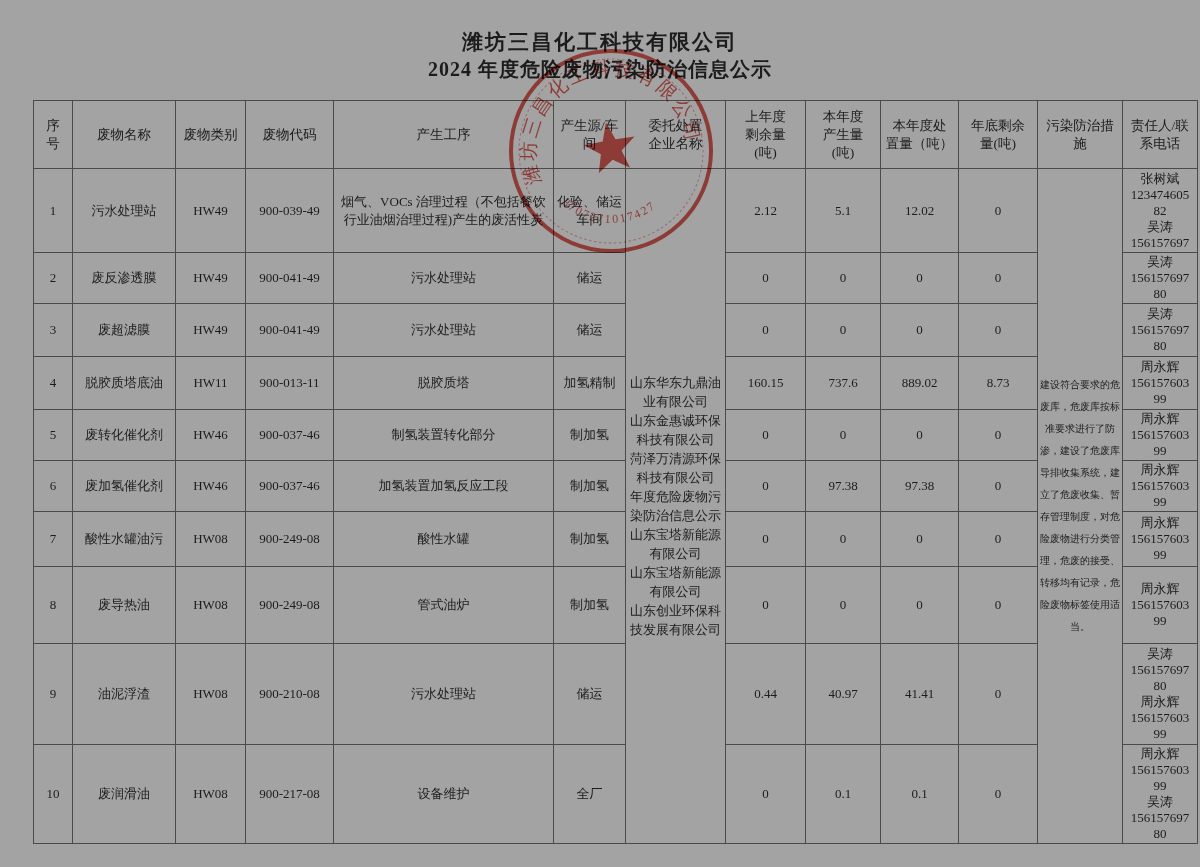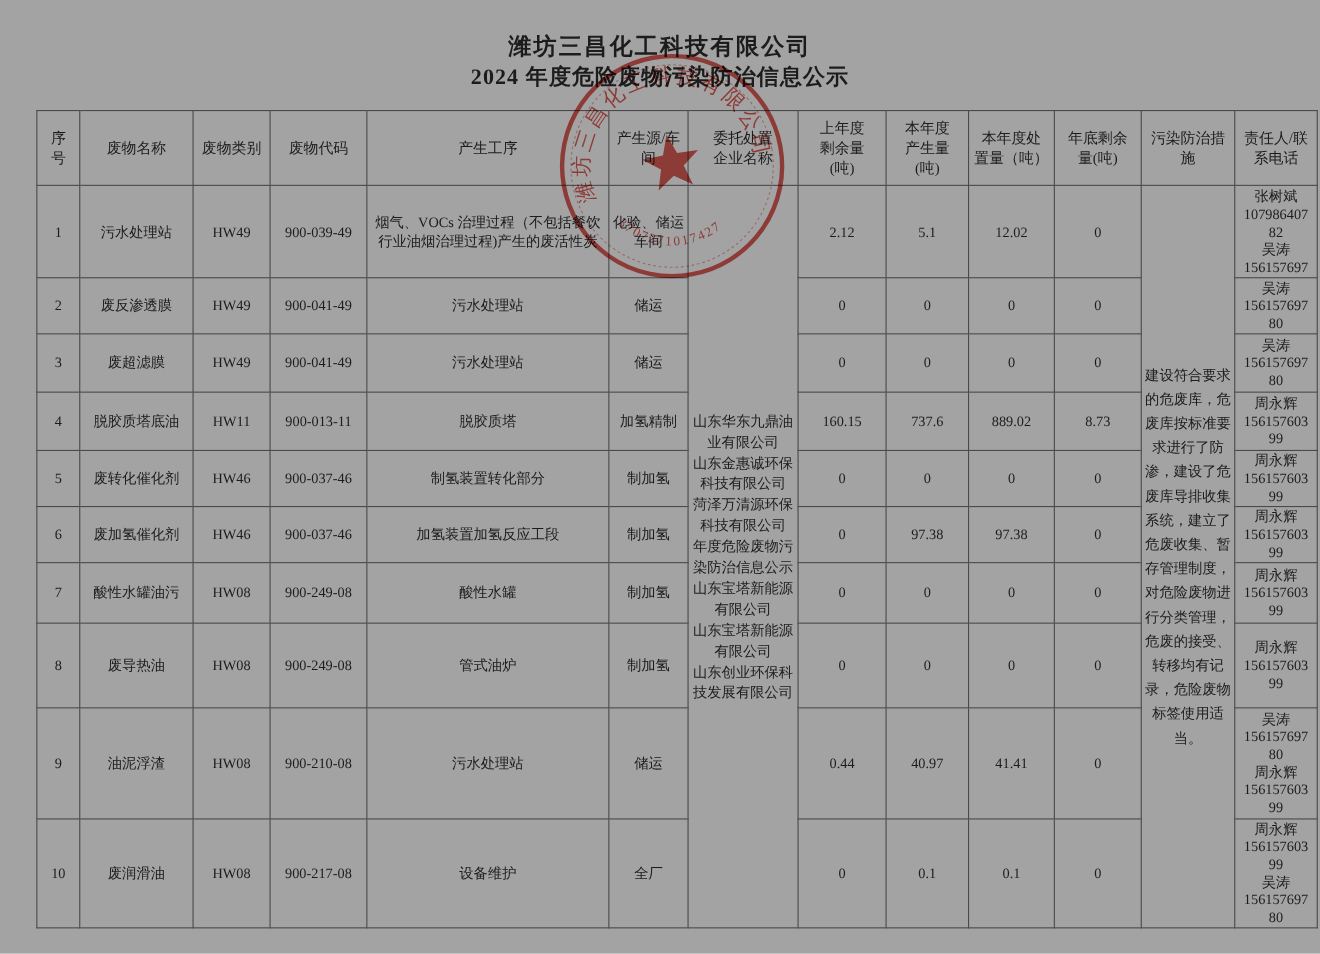--- a/index.html
+++ b/index.html
@@ -9,21 +9,21 @@
   #company-title{font-size:21px;font-weight:bold;letter-spacing:2px;}
   #report-title{font-size:20px;font-weight:bold;letter-spacing:1px;}
   table.waste{position:absolute;left:33px;top:100px;width:1164px;border-collapse:collapse;table-layout:fixed;}
   table.waste th,table.waste td{border:1px solid #4a4a4a;text-align:center;vertical-align:middle;
         padding:1px 2px;overflow:hidden;font-weight:normal;}
   table.waste th{font-size:13.5px;white-space:pre-line;line-height:18px;}
   td.c-txt{font-size:13px;line-height:18px;}
   td.c-num{font-size:13px;}
   td.c-company{font-size:13px;line-height:19px;padding:0 13px;word-break:break-all;}
   td.c-company div{margin:0;}
-  td.c-measures{font-size:13px;line-height:22px;padding:0 6px;word-break:break-all;margin-left:11px;}
+  td.c-measures{font-size:10px;line-height:22px;padding:0 6px;word-break:break-all;margin-left:11px;}
   td.c-contact{font-size:13px;line-height:16px;padding:0 1px;}
   
   #seal{position:absolute;left:496px;top:36px;width:230px;height:230px;opacity:.82;
         mix-blend-mode:multiply;transform:rotate(-10deg);pointer-events:none;}
 </style>
 </head>
 <body>
 
 <div id="page">
 
@@ -94,21 +94,21 @@
               <div>山东宝塔新能源有限公司</div>
               <div>山东创业环保科技发展有限公司</div>
             </td>
             <td class="c-num">2.12</td>
             <td class="c-num">5.1</td>
             <td class="c-num">12.02</td>
             <td class="c-num">0</td>
             <td class="c-measures" rowspan="10">建设符合要求的危废库，危废库按标准要求进行了防渗，建设了危废库导排收集系统，建立了危废收集、暂存管理制度，对危险废物进行分类管理，危废的接受、转移均有记录，危险废物标签使用适当。</td>
             <td class="c-contact">
               <div>张树斌</div>
-              <div>107986407</div>
+              <div>123474605</div>
               <div>82</div>
               <div>吴涛</div>
               <div>156157697</div>
             </td>
           </tr>
           <tr style="height: 50px;">
             <td class="c-num">2</td>
             <td class="c-txt">废反渗透膜</td>
             <td class="c-num">HW49</td>
             <td class="c-num">900-041-49</td>

